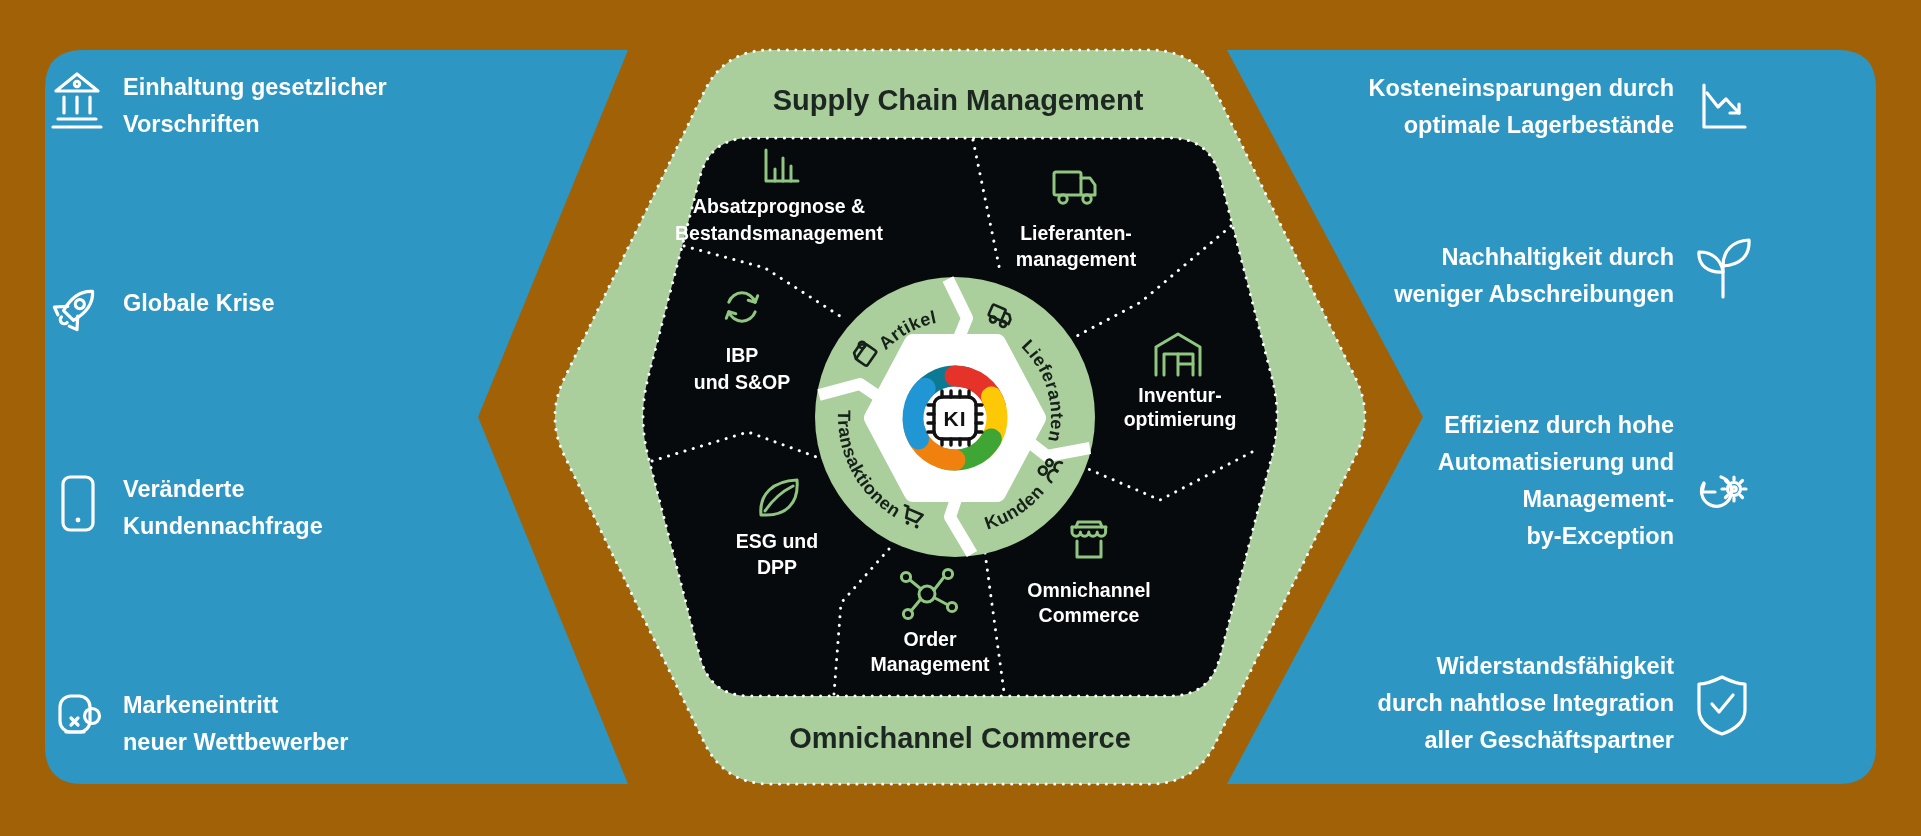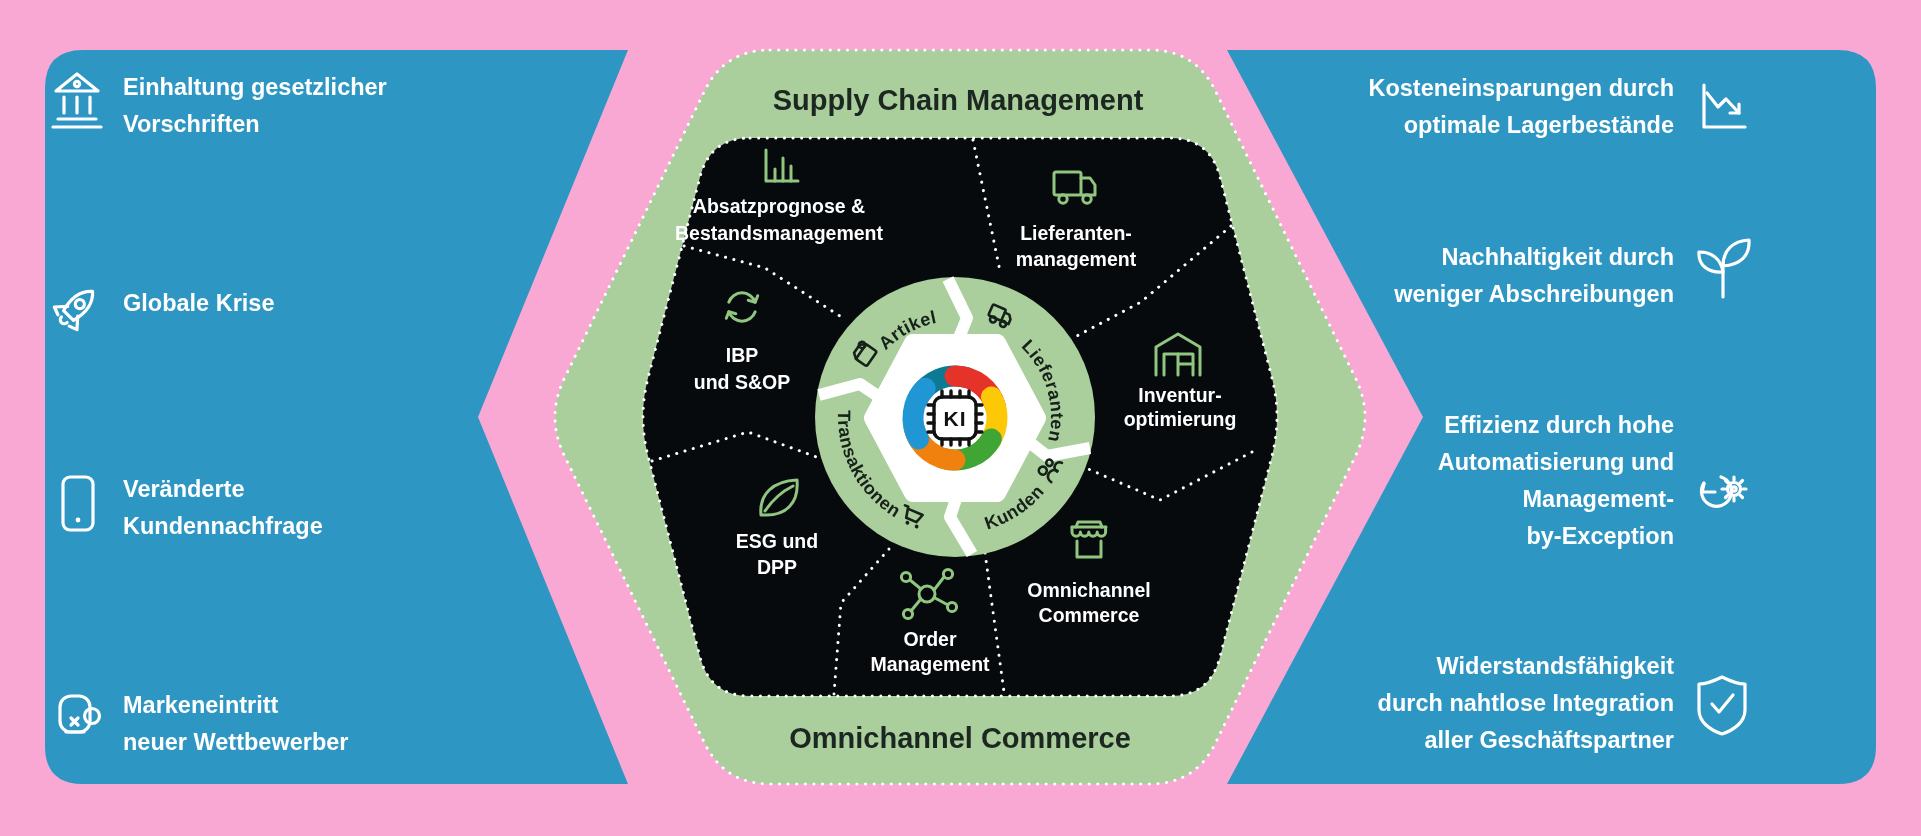--- a/index.html
+++ b/index.html
@@ -1,16 +1,16 @@
 <!DOCTYPE html>
 <html><head>
 <meta charset="utf-8">
 <style>
   html,body{margin:0;padding:0;background:#060a0d;}
-  .stage{position:relative;width:1921px;height:836px;background:#f9a8d4;overflow:hidden;
+  .stage{position:relative;width:1921px;height:836px;background:#a16207;overflow:hidden;
          font-family:"Liberation Sans",sans-serif;}
   svg text{font-family:"Liberation Sans",sans-serif;font-weight:bold;}
   .panelTxt{fill:#ffffff;font-size:23.5px;}
   .secTxt{fill:#ffffff;font-size:19.5px;}
   .bandTxt{fill:#1d2721;font-size:29px;}
   .rimTxt{fill:#16211a;font-size:18px;letter-spacing:.5px;}
   .kiTxt{fill:#111111;font-size:21px;letter-spacing:1px;}
   .dot{fill:none;stroke:#ffffff;stroke-width:3;stroke-dasharray:0.1 8.5;stroke-linecap:round;}
   .wIco{fill:none;stroke:#ffffff;stroke-width:3.2;stroke-linecap:round;stroke-linejoin:round;}
   .gIco{fill:none;stroke:#90c680;stroke-width:3;stroke-linecap:round;stroke-linejoin:round;}

